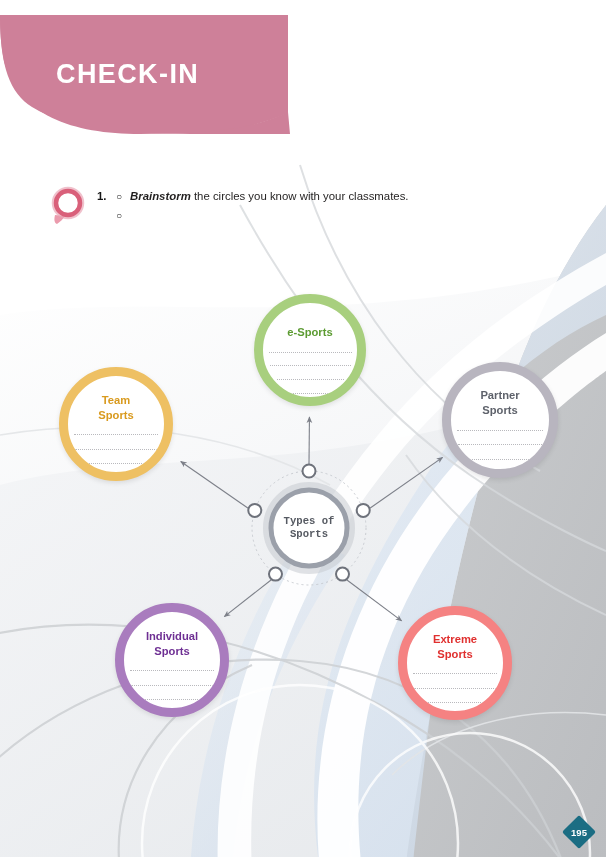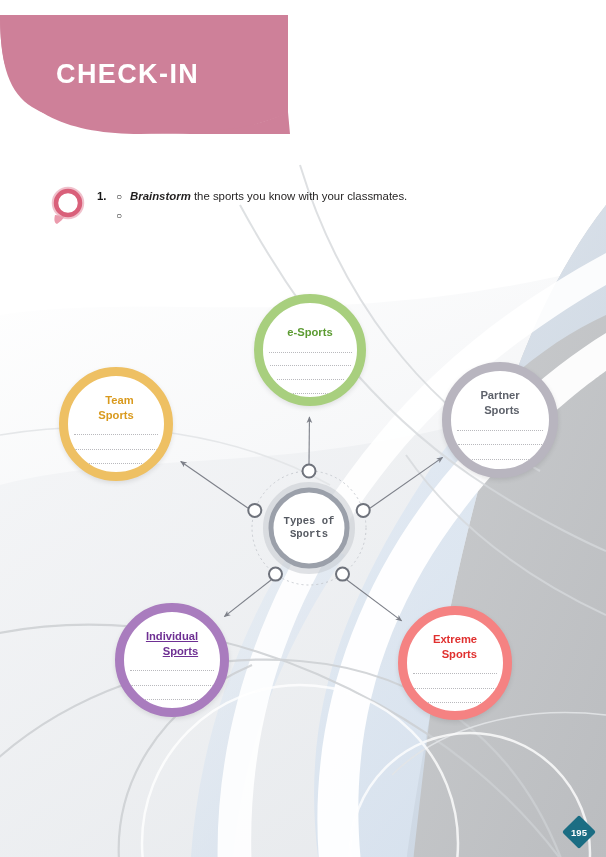--- a/index.html
+++ b/index.html
@@ -112,21 +112,21 @@
   .node-inner {
     position: absolute;
     inset: 0;
     border-radius: 50%;
     display: flex;
     flex-direction: column;
     align-items: center;
     overflow: hidden;
   }
   .node-title {
-    text-align: right;
+    text-align: center;
     font-weight: bold;
     line-height: 15px;
     font-size: 11.2px;
     white-space: pre-line;
   }
   .node-lines {
     width: 100%;
     display: flex;
     flex-direction: column;
     align-items: center;
@@ -252,21 +252,21 @@
       <path d="M7,30 C6,34 6,38 9,39 C12,37 15,34 17,31 Z" fill="#e78a9f" opacity="0.85"></path>
       <circle cx="20" cy="18" r="13.5" fill="none" stroke="#e9a6b6" stroke-width="5.5" opacity="0.7"></circle>
       <circle cx="20" cy="18" r="12" fill="none" stroke="#d9607a" stroke-width="4.5"></circle>
       <circle cx="20" cy="18" r="7.5" fill="#ffffff"></circle>
     </svg>
 
     <div class="instr-rows">
       <div class="instr-row">
         <span class="instr-num">1.</span>
         <span class="instr-bullet">○</span>
-        <span class="instr-text"><b>Brainstorm</b><span> the sports you know with your classmates.</span></span>
+        <span class="instr-text"><b>Brainstorm</b><span> the circles you know with your classmates.</span></span>
       </div>
       <div class="instr-row">
         <span class="instr-num blank">1.</span>
         <span class="instr-bullet">○</span>
       </div>
     </div>
   </div>
 
   <svg id="mindmap" viewBox="0 0 606 857" aria-hidden="true">
     <defs>
@@ -333,21 +333,21 @@
 Sports</div>
           <div class="node-lines" style="margin-top: 11.6px;">
             <div class="wline" style="width: 86px; margin-bottom: 13.34px;"></div>
             <div class="wline" style="width: 84px; margin-bottom: 13.34px;"></div>
             <div class="wline" style="width: 70px; margin-bottom: 13.34px;"></div>
           </div>
         </div>
       </div>
       <div class="node" style="left: 115px; top: 588px; width: 114px; height: 114px; border: 9px solid rgb(169, 124, 190); box-shadow: rgba(255, 255, 255, 0.9) 0px 0px 0px 1.5px inset, rgba(0, 0, 0, 0.1) 0px 2px 5px;">
         <div class="node-inner">
-          <div class="node-title" style="color: rgb(110, 47, 147); margin-top: 17.1px; text-decoration: underline;">Individual
+          <div class="node-title" style="color: rgb(110, 47, 147); margin-top: 17.1px;">Individual
 Sports</div>
           <div class="node-lines" style="margin-top: 11.4px;">
             <div class="wline" style="width: 84px; margin-bottom: 13.11px;"></div>
             <div class="wline" style="width: 82px; margin-bottom: 13.11px;"></div>
             <div class="wline" style="width: 68px; margin-bottom: 13.11px;"></div>
           </div>
         </div>
       </div>
       <div class="node" style="left: 398px; top: 591px; width: 114px; height: 114px; border: 9px solid rgb(245, 130, 130); box-shadow: rgba(255, 255, 255, 0.9) 0px 0px 0px 1.5px inset, rgba(0, 0, 0, 0.1) 0px 2px 5px;">
         <div class="node-inner">

